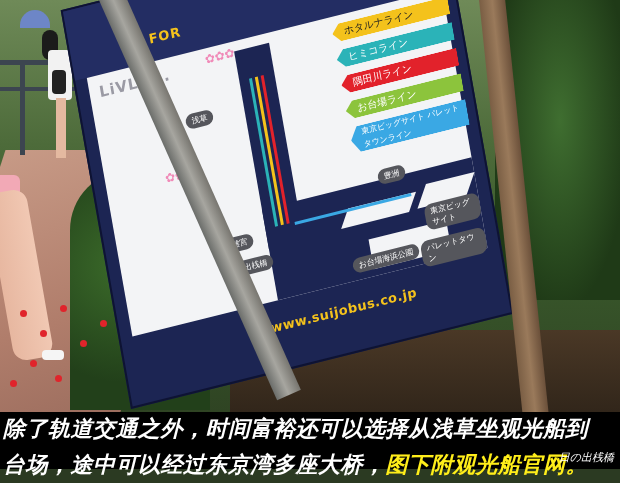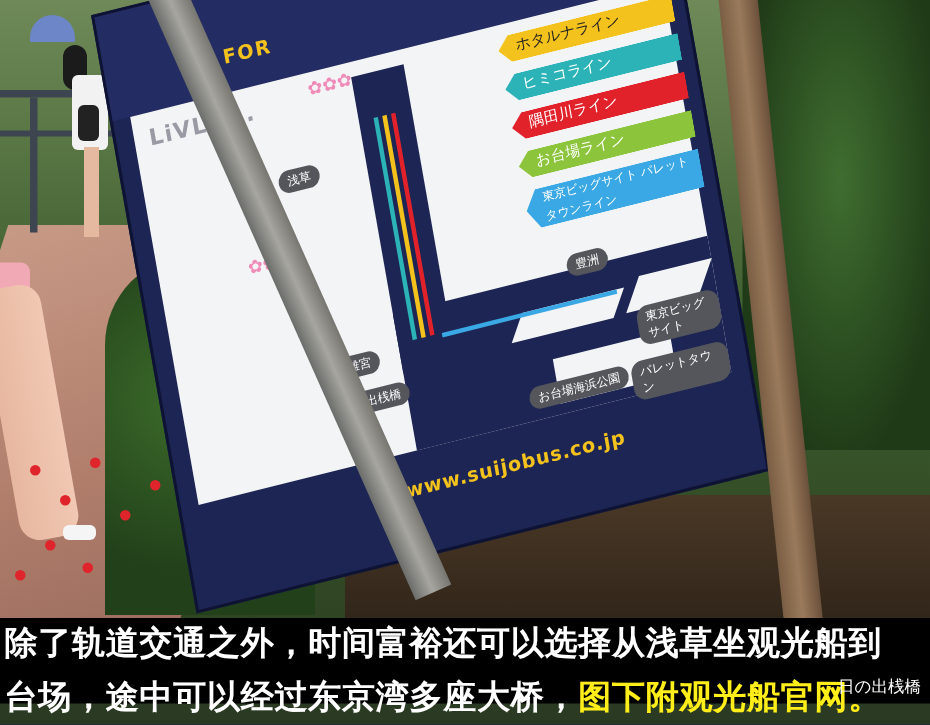--- a/index.html
+++ b/index.html
@@ -38,21 +38,21 @@
   .sign .bay{position:absolute;left:150px;top:170px;width:216px;height:92px;background:#1c2553;}
   .sign .pier{position:absolute;background:#f3f4f6;}
   .route{position:absolute;width:3px;}
   .lines{position:absolute;left:250px;top:8px;width:120px;}
   .line-tag{position:relative;height:18px;margin-bottom:8px;color:#fff;font-size:10px;line-height:18px;padding-left:12px;clip-path:polygon(8px 0,100% 0,100% 100%,8px 100%,0 50%);}
   .station{position:absolute;background:#55565c;color:#fff;font-size:8px;padding:2px 6px;border-radius:8px;}
   .sign .url{position:absolute;left:150px;top:350px;color:#f4c21c;font-size:13px;font-weight:bold;letter-spacing:0.5px;}
   .sakura{position:absolute;color:#f08ab8;font-size:12px;}
 
   
-  .caption{position:absolute;left:0;top:412px;width:620px;height:57px;background:#000;}
+  .caption{position:absolute;left:0;top:412px;width:620px;height:57px;background:#000;font-style:italic;}
   .caption .row{position:absolute;left:3px;font-size:22px;font-weight:bold;color:#fff;white-space:nowrap;letter-spacing:0.5px;}
   .caption .row1{top:2px;}
   .caption .row2{top:38px;}
   .caption .hl{color:#ffee1a;}
   .watermark{position:absolute;right:6px;bottom:4px;color:#fff;font-size:11px;}
 </style>
 </head>
 <body>
 
 <div class="scene">

